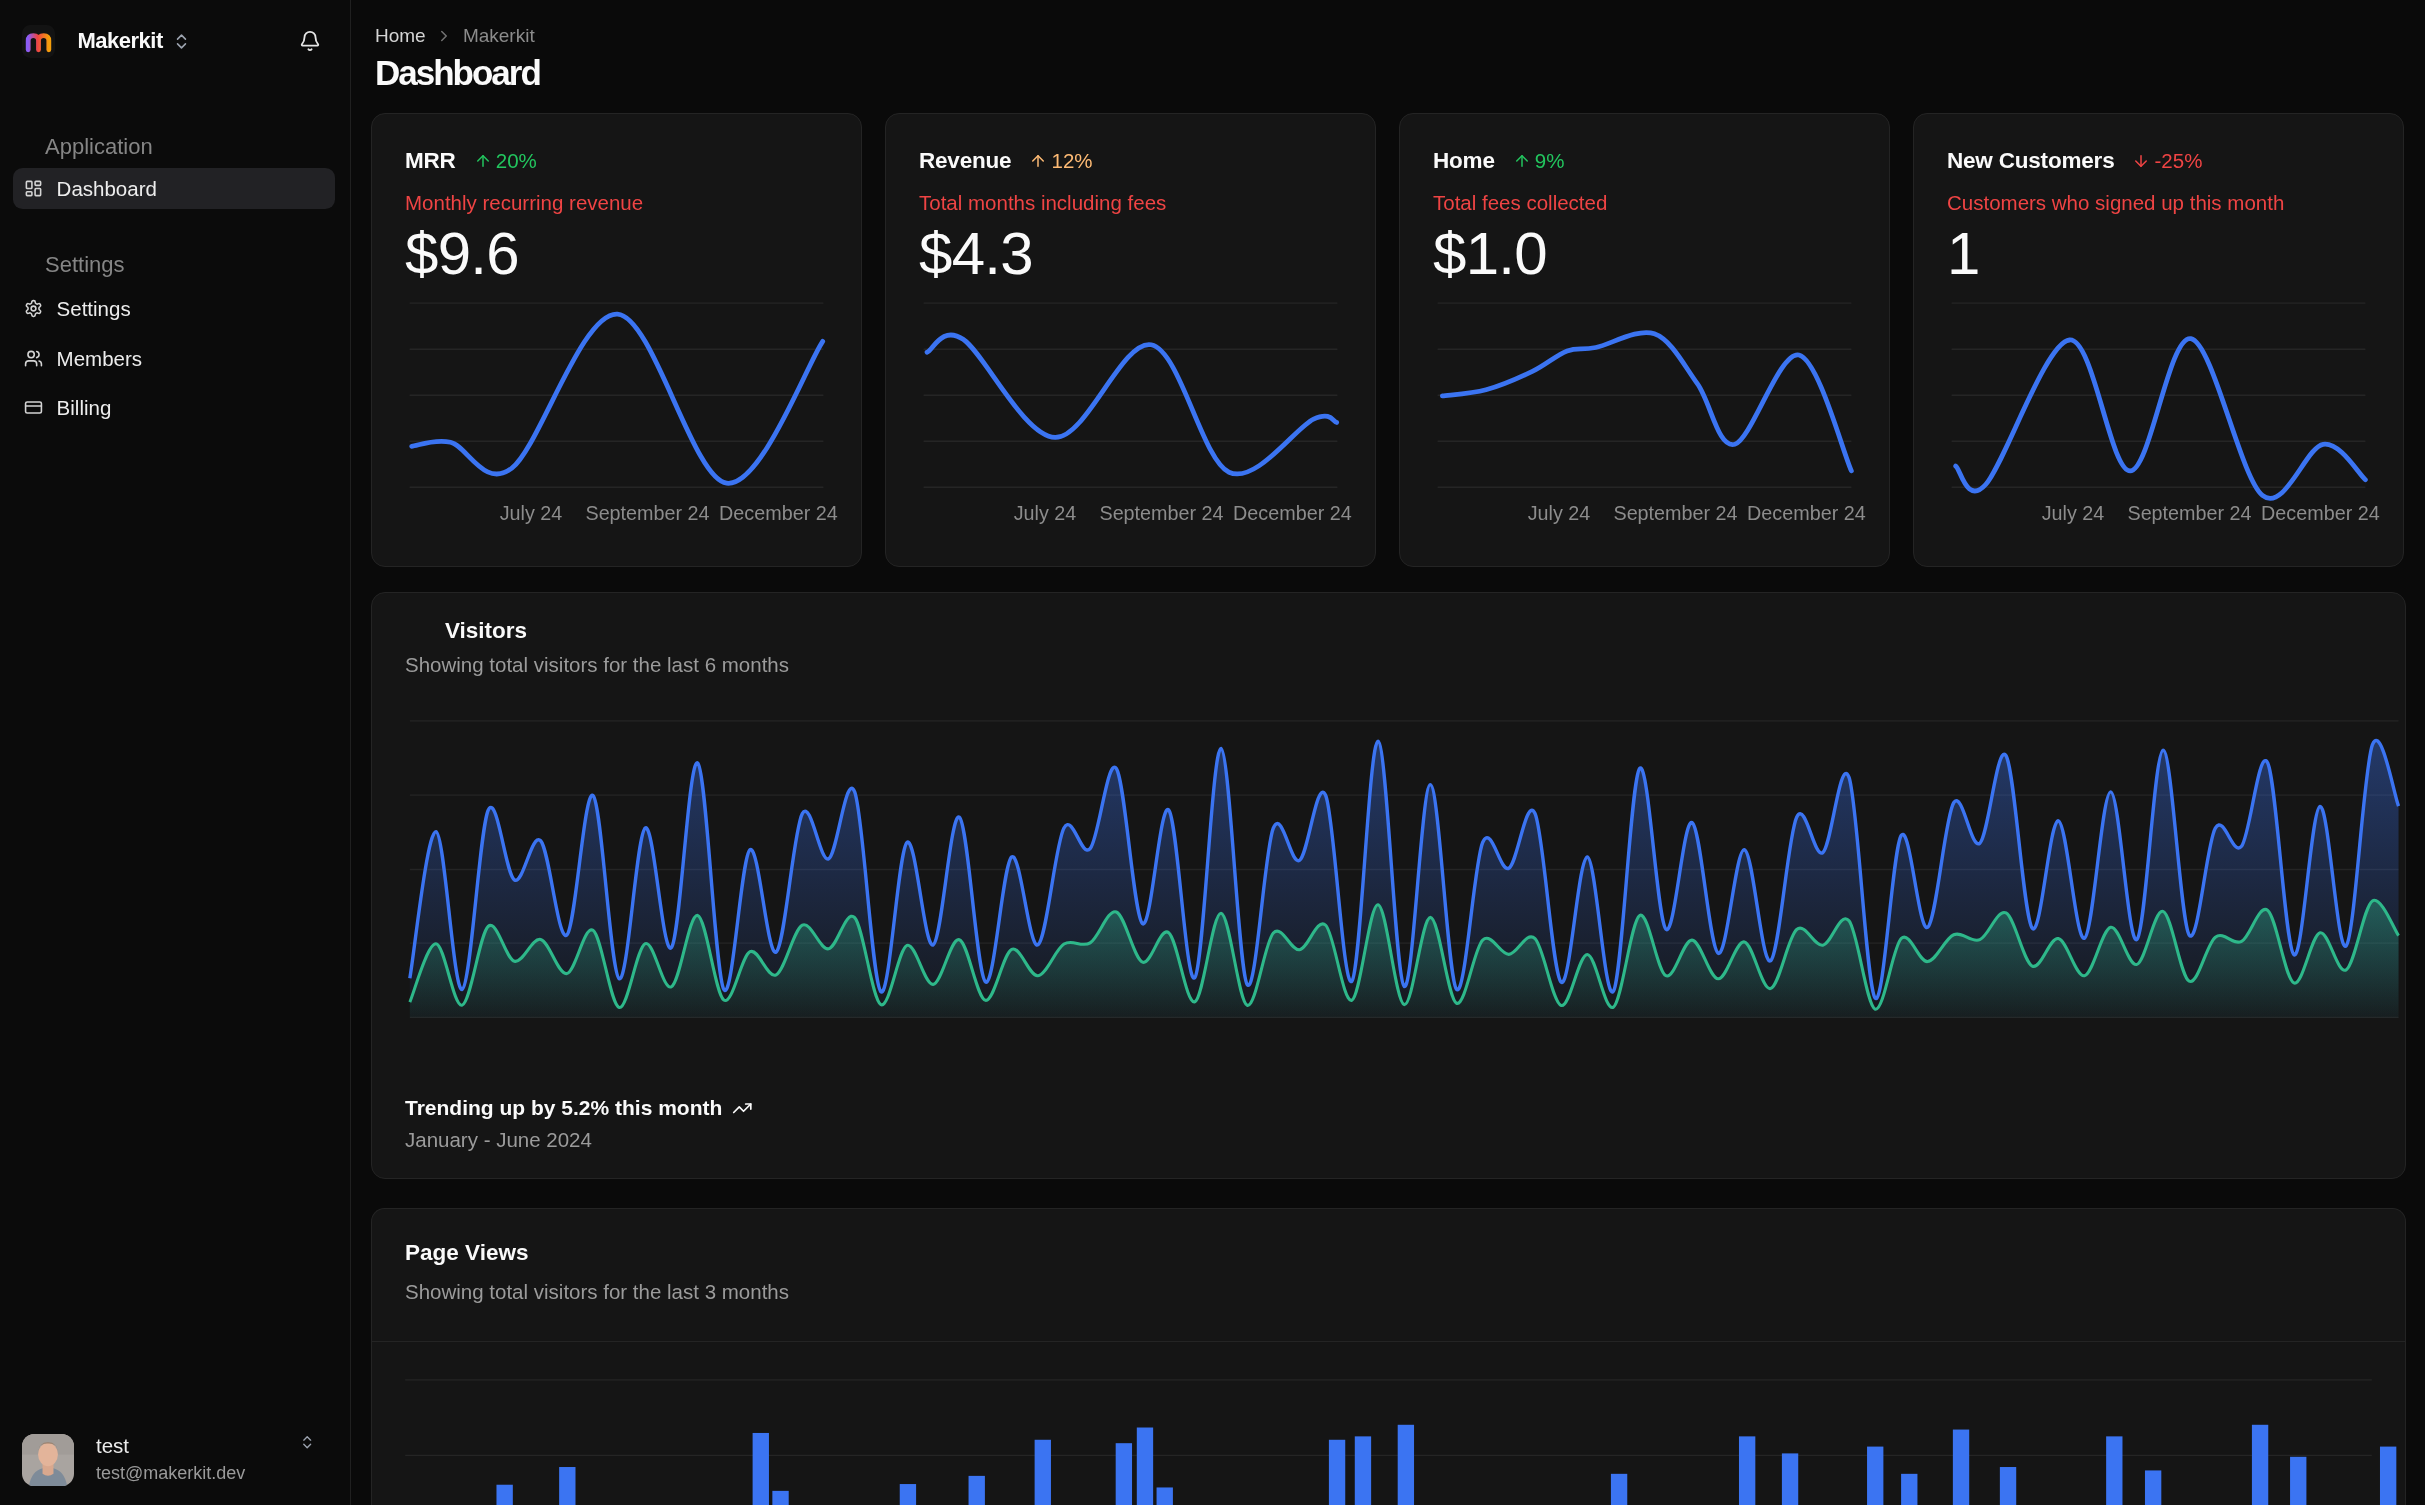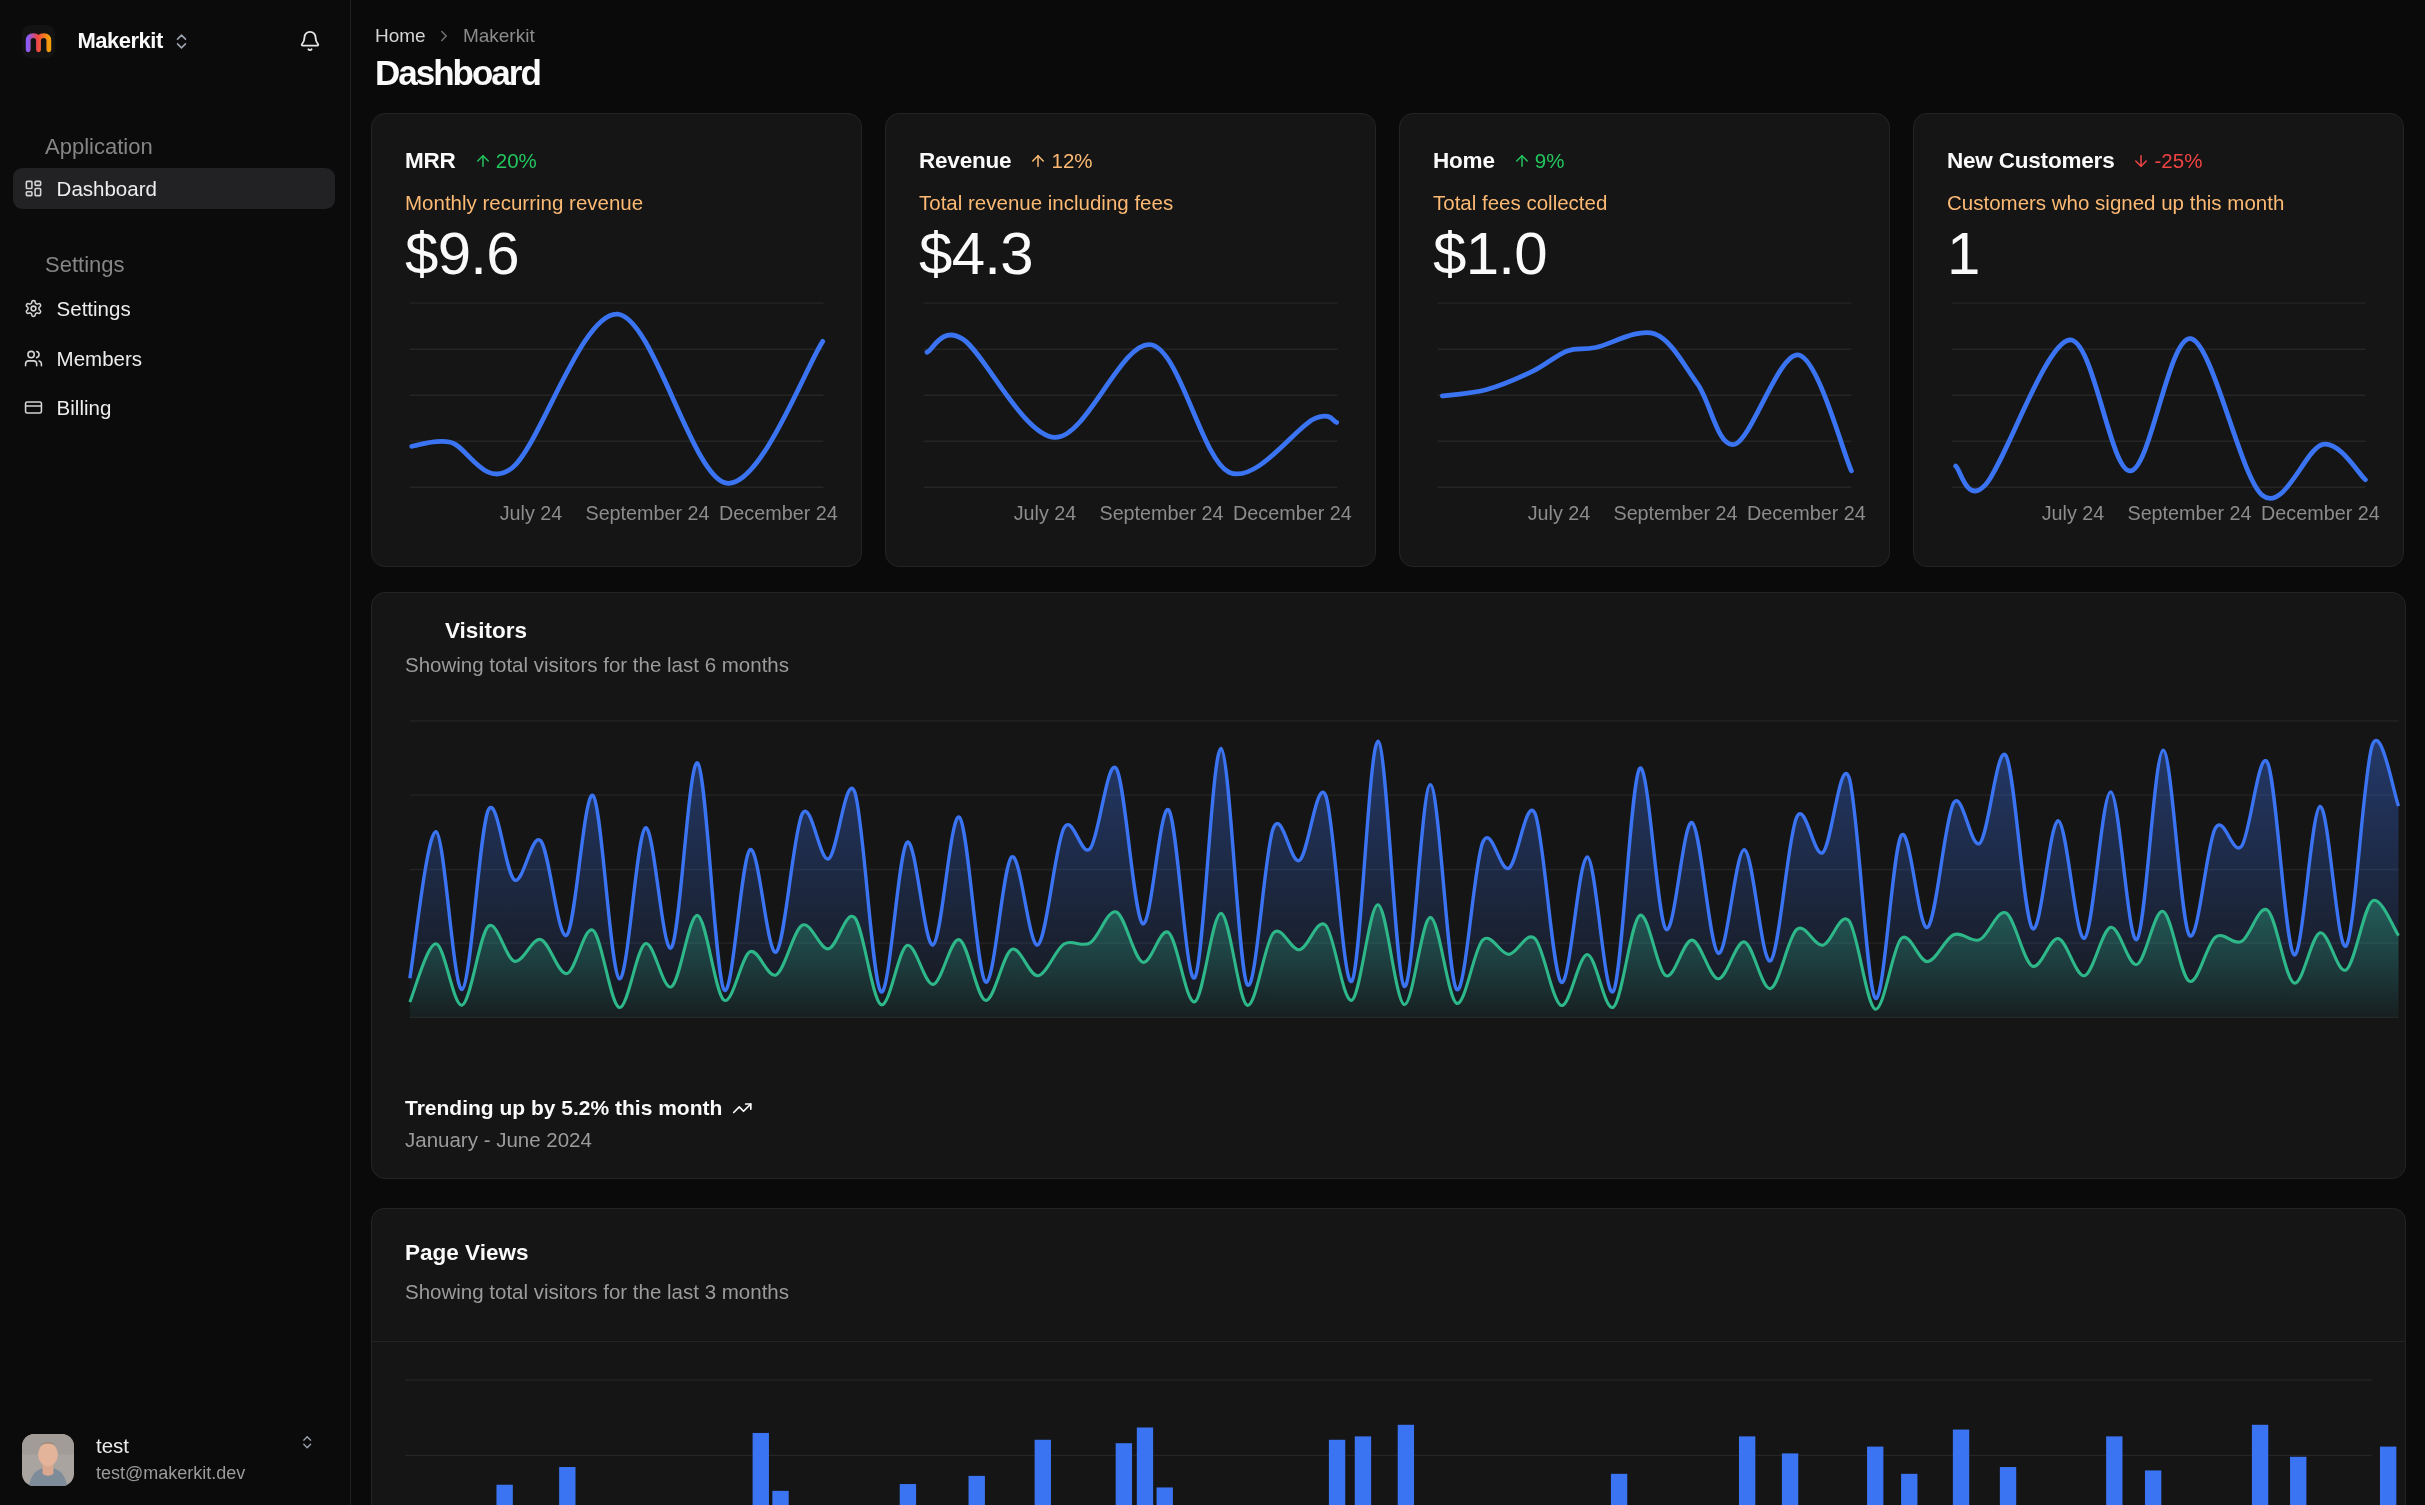--- a/index.html
+++ b/index.html
@@ -17,21 +17,21 @@
 .crumbs { position:absolute; left:22px; top:24.6px; display:flex; align-items:center; font-size:19px; }
 .crumbs .home { color:#d4d4d4; }
 .crumbs .sep { margin:0 9.6px; display:flex; }
 .crumbs .cur { color:#8b8b8b; }
 .pagetitle { position:absolute; left:22px; top:53px; font-size:35px; font-weight:700; letter-spacing:-2px; }
 .card { position:absolute; background:#151515; border:1.4px solid #242424; border-radius:14px; }
 .stat { top:113px; width:491px; height:454px; }
 .stat-head { position:absolute; left:33px; top:34px; display:flex; align-items:center; }
 .stat-title { font-size:22.5px; font-weight:700; letter-spacing:-0.2px; }
 .badge { display:flex; align-items:center; font-size:20.5px; margin-left:18px; gap:4.1px; }
-.stat-sub { position:absolute; left:33px; top:77px; font-size:20.5px; color:#fdba74; }
+.stat-sub { position:absolute; left:33px; top:77px; font-size:20.5px; color:#ef4444; }
 .stat-value { position:absolute; left:33px; top:105px; font-size:60px; font-weight:400; letter-spacing:-0.7px; }
 .stat-chart { position:absolute; left:-1.4px; top:-1.4px; }
 .vis-card { left:371px; top:592px; width:2035px; height:587px; }
 .vis-title { position:absolute; left:33px; top:24.6px; font-size:22.5px; font-weight:700;margin-left:40px; }
 .vis-sub { position:absolute; left:33px; top:60px; font-size:20.5px; color:#9b9b9b; }
 .vis-chart { position:absolute; left:-1.4px; top:-1.4px; }
 .vis-foot1 { position:absolute; left:33px; top:503px; font-size:21px; font-weight:700; display:flex; align-items:center; gap:9.6px; }
 .vis-foot2 { position:absolute; left:33px; top:535px; font-size:20.5px; color:#9b9b9b; }
 .pv-card { left:371px; top:1208px; width:2035px; height:299px; border-bottom:none; border-radius:13.6px 13.6px 0 0; }
 .pv-head { position:absolute; left:0; top:0; width:100%; height:133px; border-bottom:1.4px solid #242424; }
@@ -156,21 +156,21 @@
   <div class="stat-head">
       <span class="stat-title">Revenue</span>
       <span class="badge" style="color:#fdba74">
         <svg width="18" height="18" viewBox="0 0 24 24" fill="none" stroke="currentColor" stroke-width="2" stroke-linecap="round" stroke-linejoin="round">
           <path d="M12 19V5"></path>
           <path d="m5 12 7-7 7 7"></path>
         </svg>
         <span>12%</span>
       </span>
     </div>
-  <div class="stat-sub">Total revenue including fees</div>
+  <div class="stat-sub">Total months including fees</div>
   <div class="stat-value">$4.3</div>
   <svg class="stat-chart" width="491" height="454" viewBox="0 0 719 666">
       <line x1="56" y1="279" x2="663" y2="279" stroke="rgba(255,255,255,0.07)" stroke-width="2"></line>
       <line x1="56" y1="346.5" x2="663" y2="346.5" stroke="rgba(255,255,255,0.07)" stroke-width="2"></line>
       <line x1="56" y1="414" x2="663" y2="414" stroke="rgba(255,255,255,0.07)" stroke-width="2"></line>
       <line x1="56" y1="481.5" x2="663" y2="481.5" stroke="rgba(255,255,255,0.07)" stroke-width="2"></line>
       <line x1="56" y1="549" x2="663" y2="549" stroke="rgba(255,255,255,0.07)" stroke-width="2"></line>
     <path d="M61.0,351.0 C69.8,347.8 82.7,311.2 114.0,332.0 C145.3,352.8 203.0,474.7 249.0,476.0 C295.0,477.3 347.5,331.5 390.0,340.0 C432.5,348.5 464.3,508.8 504.0,527.0 C543.7,545.2 601.7,461.2 628.0,449.0 C654.3,436.8 656.3,453.2 662.0,454.0" fill="none" stroke="#3b74f2" stroke-width="7" stroke-linecap="round"></path>
     <text x="234" y="597" fill="#8c8c8c" font-size="29" text-anchor="middle">July 24</text>
 <text x="405" y="597" fill="#8c8c8c" font-size="29" text-anchor="middle">September 24</text>

